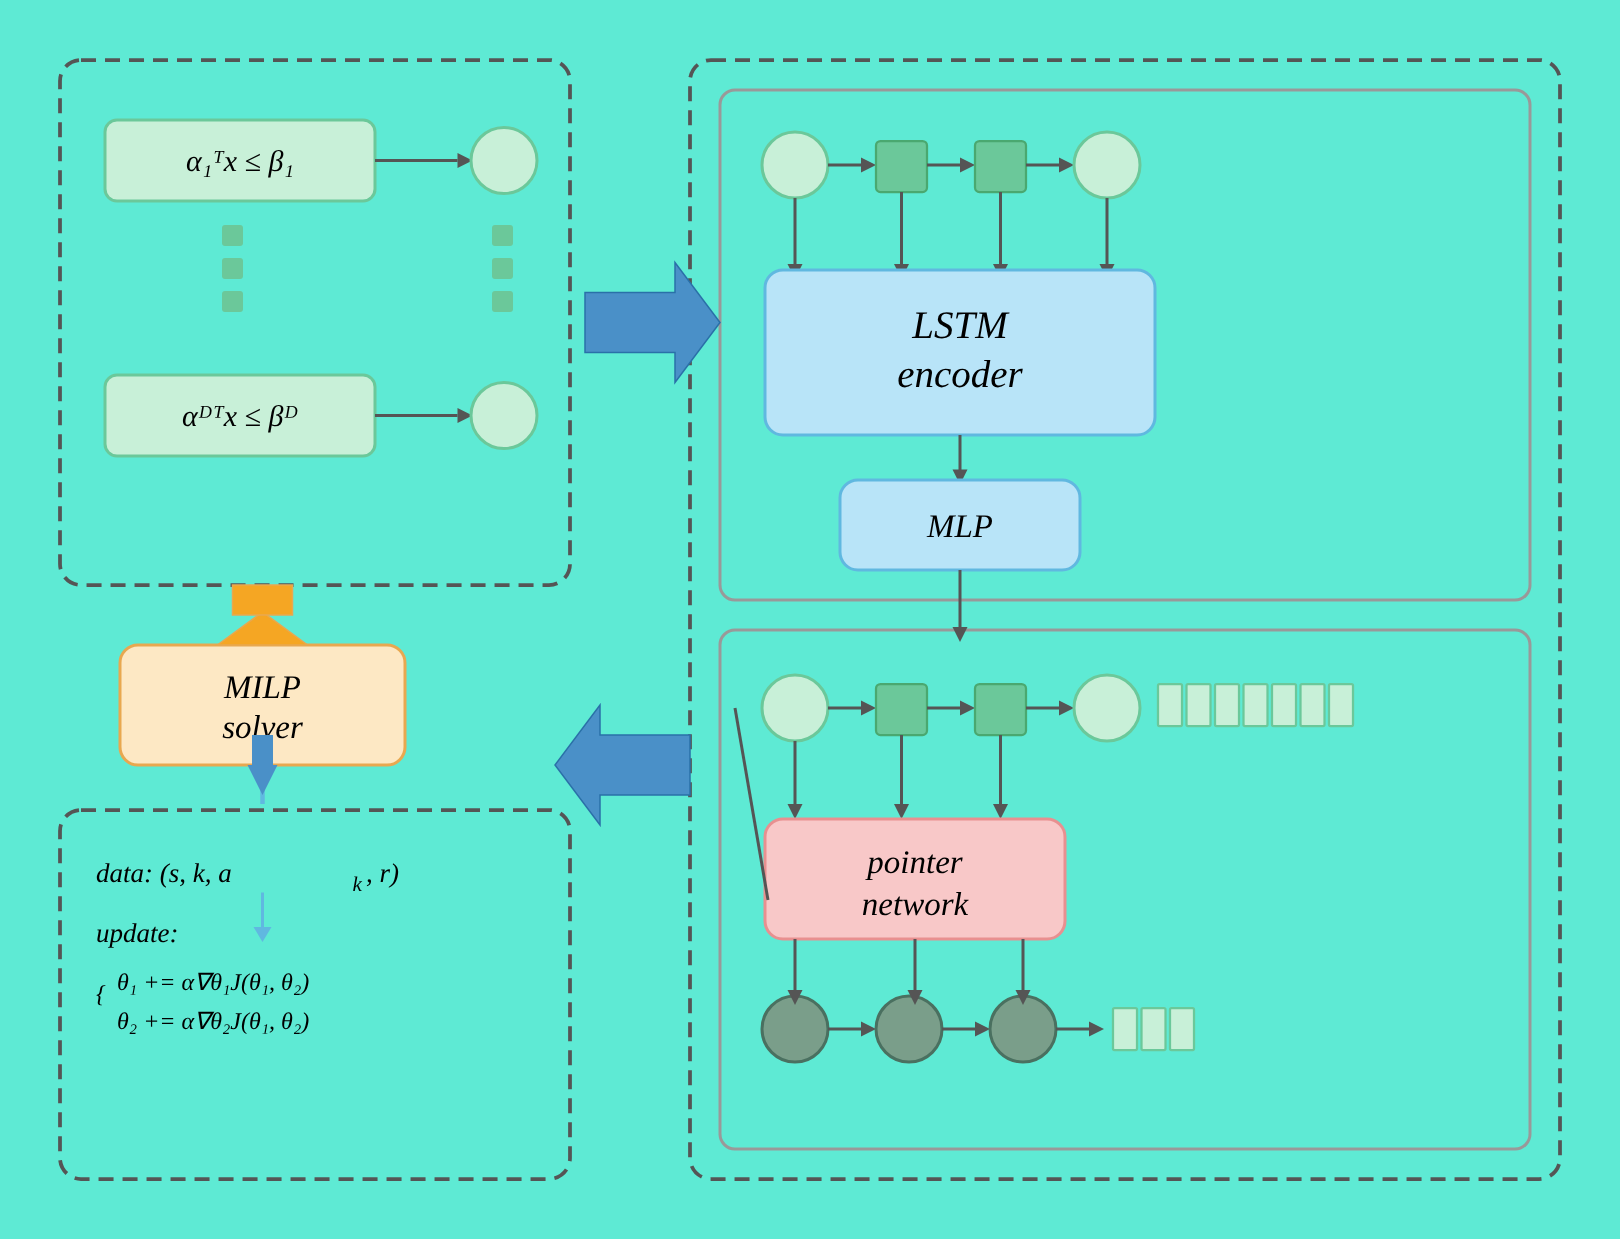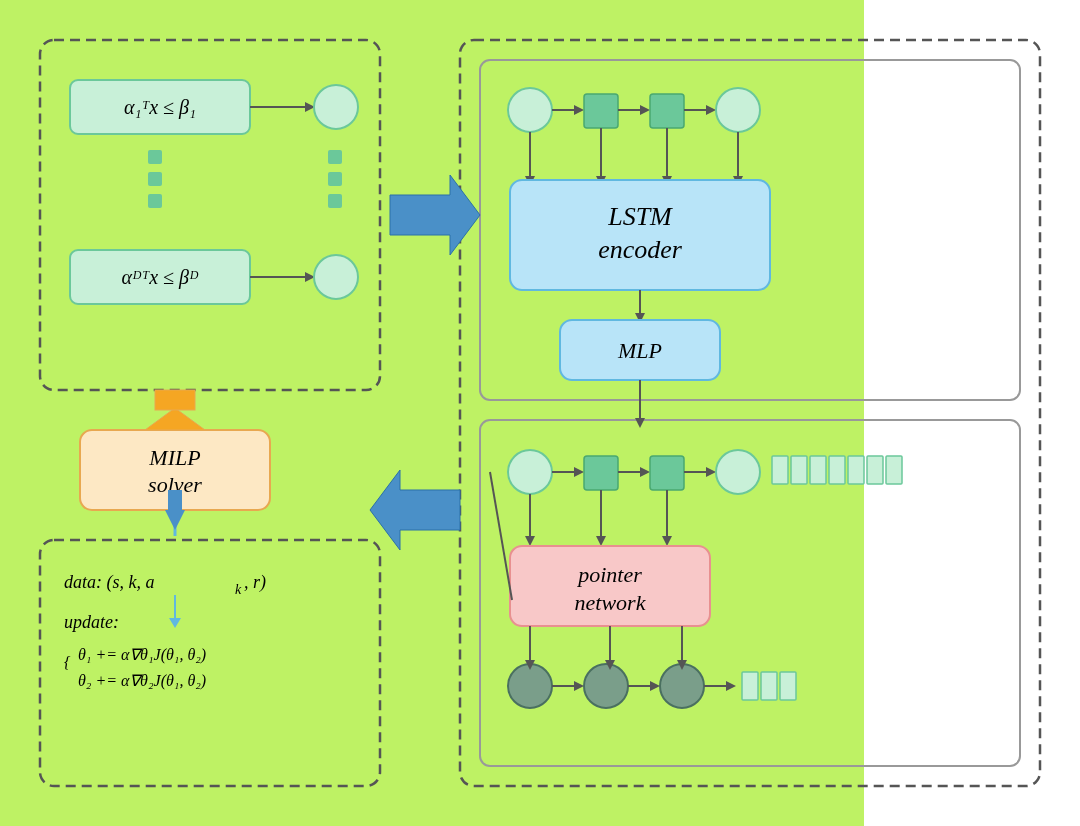--- a/index.html
+++ b/index.html
@@ -6,23 +6,23 @@
     body {
       background: #fff;
       font-family: 'Times New Roman', Times, serif;
       width: 1080px;
       height: 826px;
       overflow: hidden;
       position: relative;
     }
 
     .main-container {
-      width: 864px;
+      width: 1080px;
       height: 826px;
-      background: #bef264;
+      background: #5eead4;
       position: relative;
       display: flex;
       align-items: center;
       justify-content: center;
     }
 
     
     .diagram-svg {
       width: 1040px;
       height: 786px;

